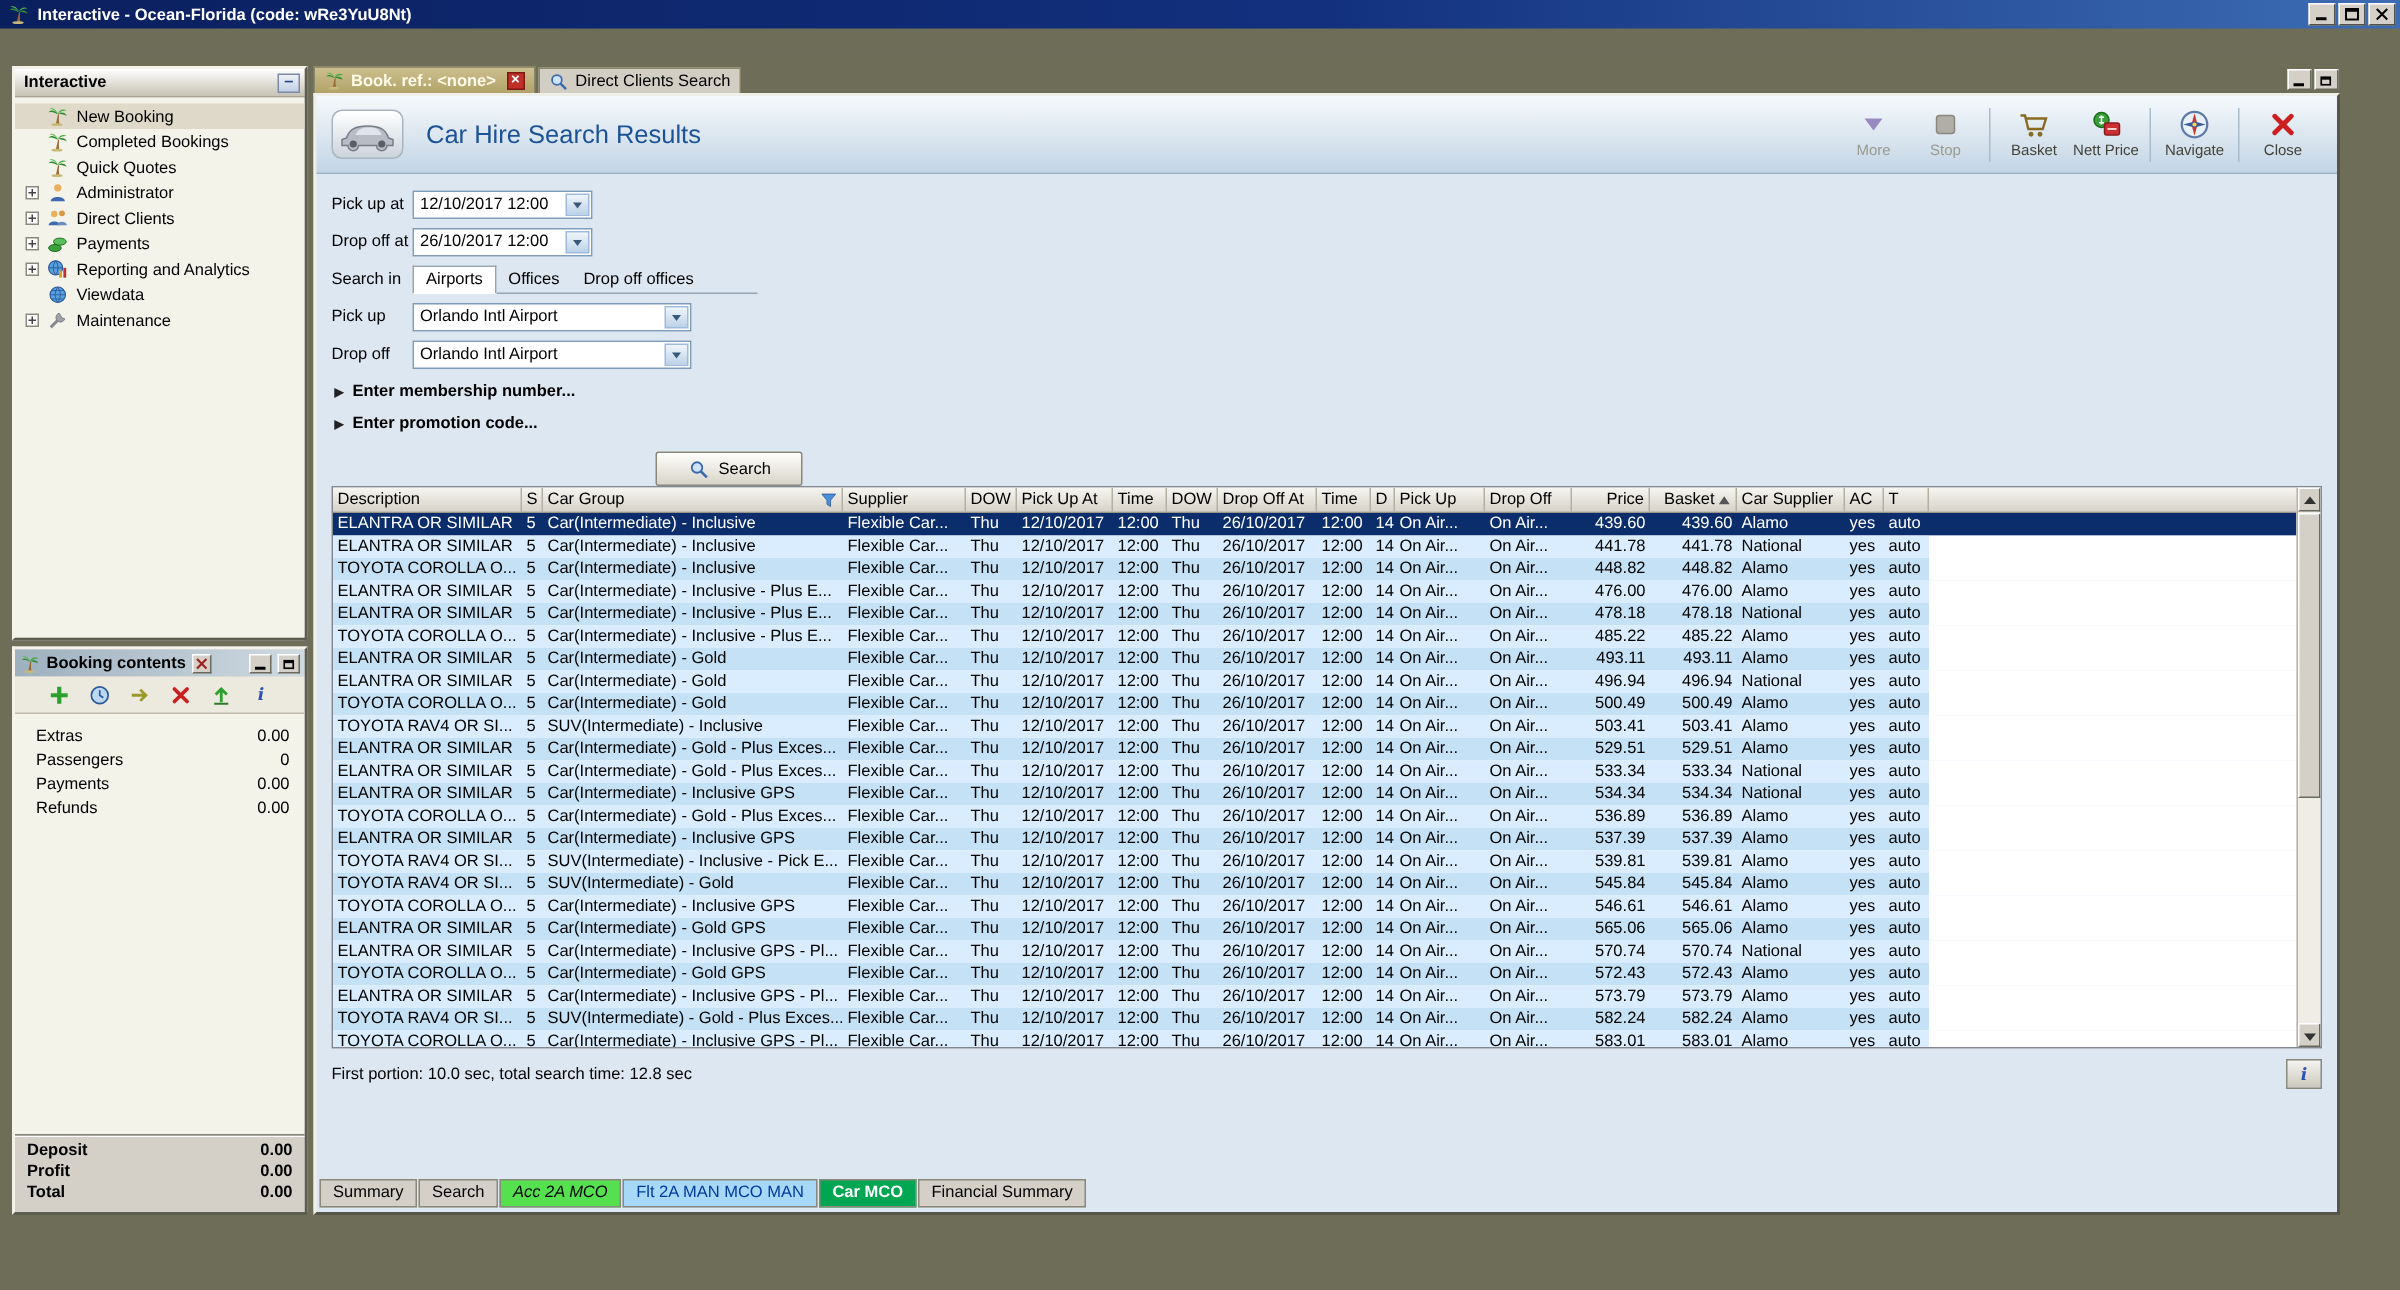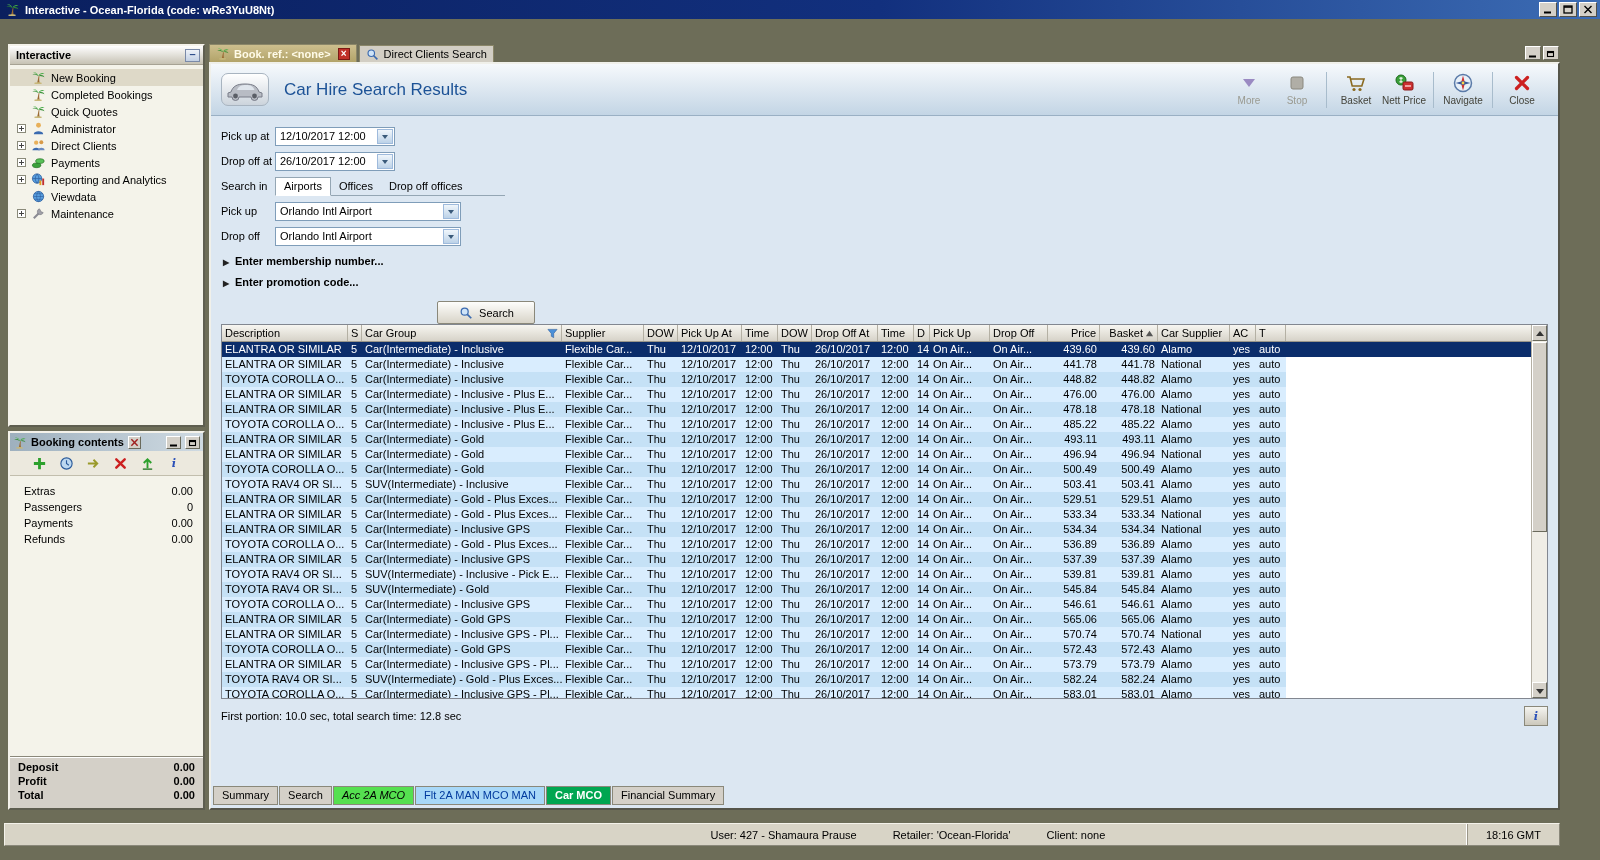--- a/index.html
+++ b/index.html
@@ -1172,22 +1172,14 @@
             <span class="btab style-green-light">Acc 2A MCO</span>
             <span class="btab style-blue">Flt 2A MAN MCO MAN</span>
             <span class="btab style-green active">Car MCO</span>
             <span class="btab style-default">Financial Summary</span>
           </div>
 
       </div>
     </div>
   </div>
 
-  <div class="statusbar">
-    <span class="sb-spring-a"></span>
-    <span class="sb-text">User: 427 - Shamaura Prause</span>
-    <span class="sb-text">Retailer: 'Ocean-Florida'</span>
-    <span class="sb-text">Client: none</span>
-    <span class="sb-spring-b"></span>
-    <span class="sb-time">18:16 GMT</span>
-  </div>
 
 </div>
 
 </body></html>

